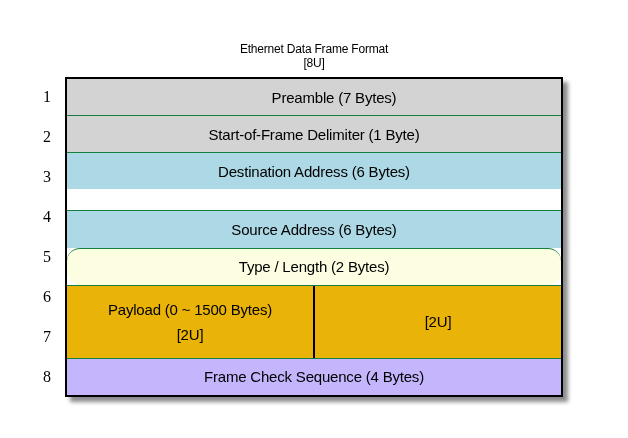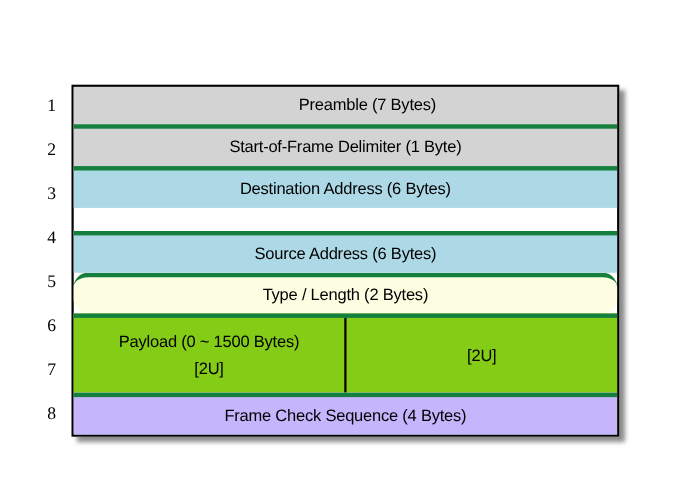--- a/index.html
+++ b/index.html
@@ -39,21 +39,21 @@
     background: #ffffff;
     box-shadow: 5px 5px 4px rgba(0, 0, 0, 0.45);
   }
   .frow {
     flex: 1 1 0;
     display: flex;
     align-items: center;
     justify-content: center;
     font-size: 15px;
     letter-spacing: -0.2px;
-    border-top: 4px solid #15803d;
+    border-top: 1px solid #15803d;
     box-sizing: border-box;
   }
   .frow:first-child { border-top: none; padding-left: 40px; }
   .frow.double {
     flex: 2 1 0;
     align-items: stretch;
     justify-content: stretch;
   }
   .split-cell {
     flex: 1 1 0;
@@ -82,20 +82,22 @@
     align-items: center;
     justify-content: center;
   }
 </style>
 </head>
 <body>
 
 <div class="canvas">
 
   <div class="title-block">
+    <div>Ethernet Data Frame Format</div>
+    <div>[8U]</div>
   </div>
 
   <div class="numbers">
     <div class="numcell">1</div>
     <div class="numcell">2</div>
     <div class="numcell">3</div>
     <div class="numcell">4</div>
     <div class="numcell">5</div>
     <div class="numcell">6</div>
     <div class="numcell">7</div>
@@ -117,21 +119,21 @@
     </div>
 
     <div class="frow" style="background-color: rgb(173, 216, 230); margin-top: 21px;">
       <span>Source Address (6 Bytes)</span>
     </div>
 
     <div class="frow" style="background-color: rgb(253, 253, 226); border-radius: 13px;">
       <span>Type / Length (2 Bytes)</span>
     </div>
 
-    <div class="frow double" style="background-color: #84cc16;">
+    <div class="frow double" style="background-color: #eab308;">
       <div class="split-cell left">
         <span>Payload (0 ~ 1500 Bytes)</span>
         <span>[2U]</span>
       </div>
       <div class="split-cell">
         <span>[2U]</span>
       </div>
     </div>
 
     <div class="frow" style="background-color: #c4b5fd;">

